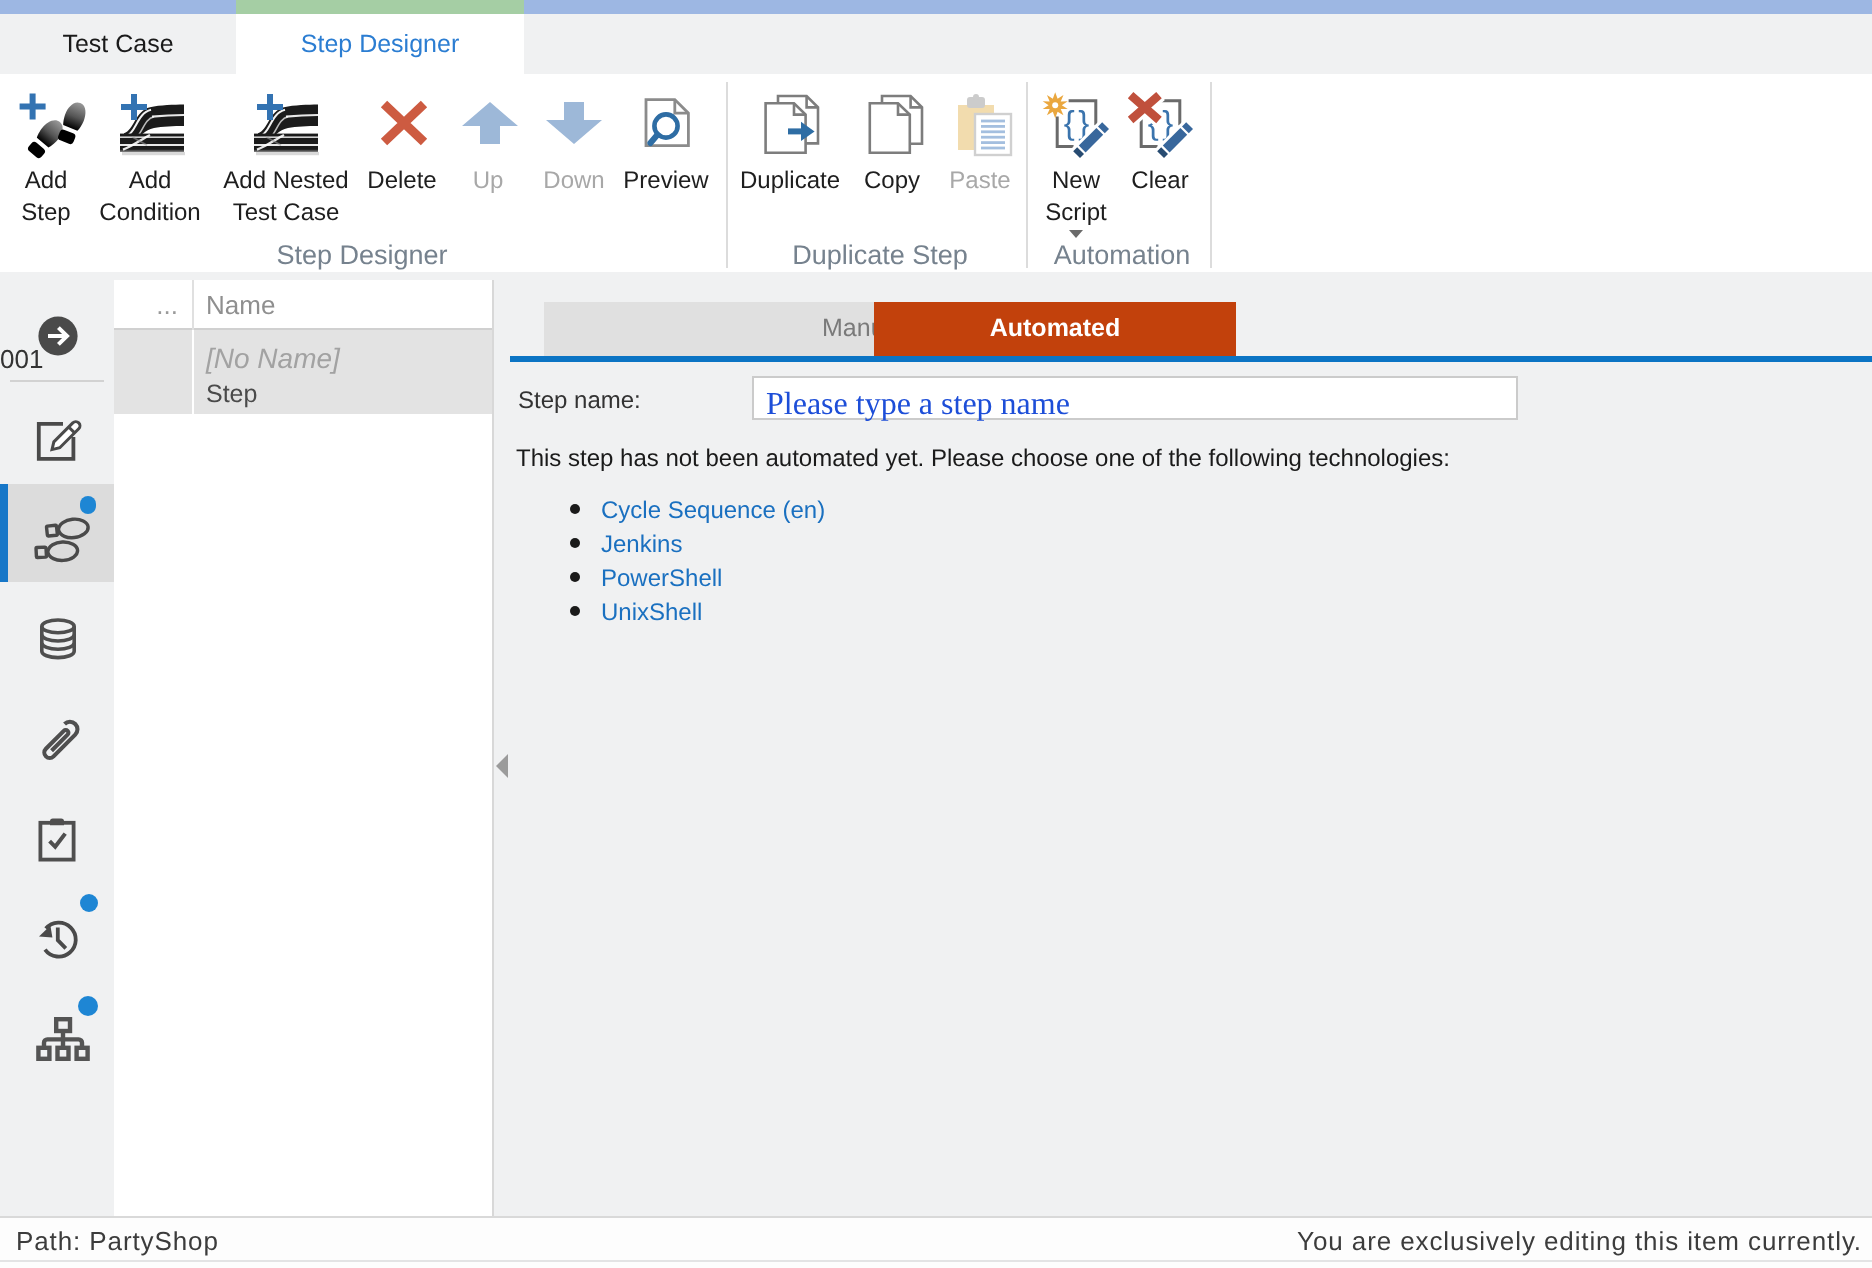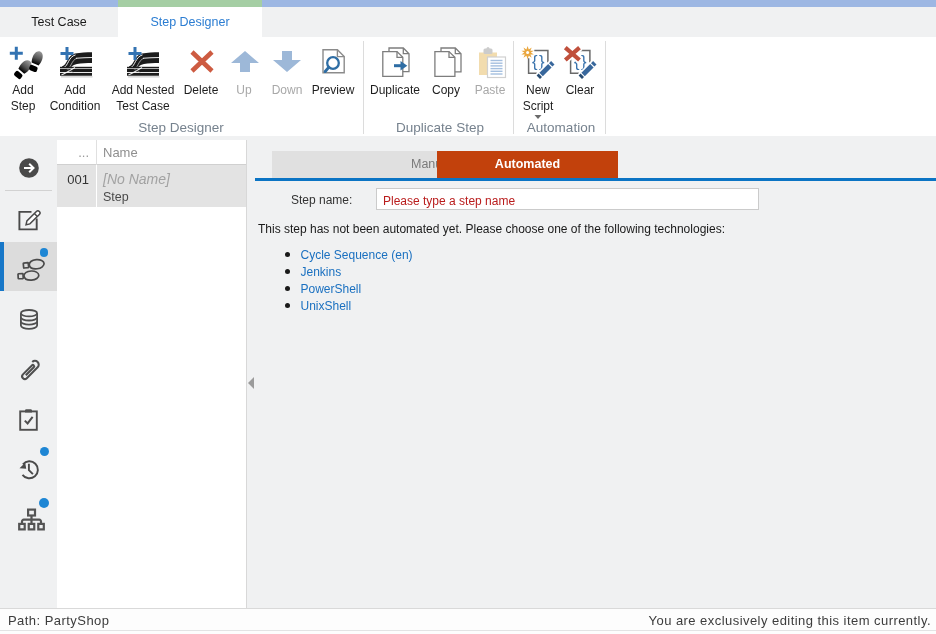--- a/index.html
+++ b/index.html
@@ -263,34 +263,34 @@
   </svg>
   <div class="abs" style="left:38.8px;top:497.6px;width:10px;height:10px;border-radius:50%;background:#1e86d4;display:block;"></div>
 
   <div class="abs" style="left:57px;top:140px;width:189px;height:468px;background:#fff;"></div>
   <div class="abs" style="left:57px;top:164px;width:189px;height:1px;background:#d0d0d0;"></div>
   <div class="abs" style="left:96px;top:140px;width:1px;height:25px;background:#e0e0e0;"></div>
   <div class="abs" style="left:57px;top:165px;width:189px;height:42px;background:#e3e3e3;"></div>
   <div class="abs" style="left:96px;top:165px;width:1px;height:42px;background:#fff;"></div>
   <div class="abs" style="left:0;top:145px;width:89px;height:14px;font-size:13px;color:#9a9a9a;text-align:right;">...</div>
   <div class="abs" style="left:103px;top:145px;font-size:13px;color:#8f8f8f;">Name</div>
-  <div class="abs" style="left:0;top:172px;width:89px;height:14px;font-size:13px;color:#333;text-align:right;">001</div>
+  <div class="abs" style="left:0;top:172px;width:89px;height:14px;font-size:13px;color:#333;">001</div>
   <div class="abs" style="left:103px;top:171px;font-size:14px;font-style:italic;color:#a2a2a2;text-align:center;">[No Name]</div>
   <div class="abs" style="left:103px;top:189.5px;font-size:12.5px;color:#4a4a4a;">Step</div>
 
   <div class="abs" style="left:246px;top:140px;width:1px;height:468px;background:#d8d8d8;"></div>
 
   <div class="abs" style="left:247px;top:140px;width:689px;height:468px;background:#f0f1f2;"></div>
   <div class="abs" style="left:272px;top:151px;width:180px;height:27px;background:#e0e0e0;font-size:12.5px;color:#7a7a7a;text-align:right;line-height:27px;">Manual</div>
   <div class="abs" style="left:437px;top:151px;width:181px;height:27px;background:#c2410c;font-size:12.5px;font-weight:bold;color:#fff;text-align:center;line-height:27px;">Automated</div>
   <div class="abs" style="left:255px;top:178px;width:681px;height:3px;background:#0b74c4;"></div>
 
-  <div class="abs" style="left:259px;top:193px;font-size:12px;color:#333;margin-left:32px;">Step name:</div>
+  <div class="abs" style="left:259px;top:193px;font-size:12px;color:#333;">Step name:</div>
   <div class="abs" style="left:376px;top:188px;width:383px;height:22px;background:#fff;border:1px solid #cbcbcb;box-sizing:border-box;"></div>
-  <div class="abs" style="left:383px;top:193.5px;font-size:12px;color:#b91c1c;">Please type a step name</div>
+  <div class="abs" style="left:383px;top:193.5px;font-size:16px;color:#1d4ed8;font-family:Liberation Serif, serif;">Please type a step name</div>
 
   <div class="abs" style="left:284.5px;top:247px;font-size:12px;color:#1a70c0;line-height:17.1px;">
     <div><span class="blt"></span>Cycle Sequence (en)</div>
     <div><span class="blt"></span>Jenkins</div>
     <div><span class="blt"></span>PowerShell</div>
     <div><span class="blt"></span>UnixShell</div>
   </div>
 
   <div class="abs" style="left:258px;top:221.5px;font-size:12px;color:#1a1a1a;">This step has not been automated yet. Please choose one of the following technologies:</div>
 

